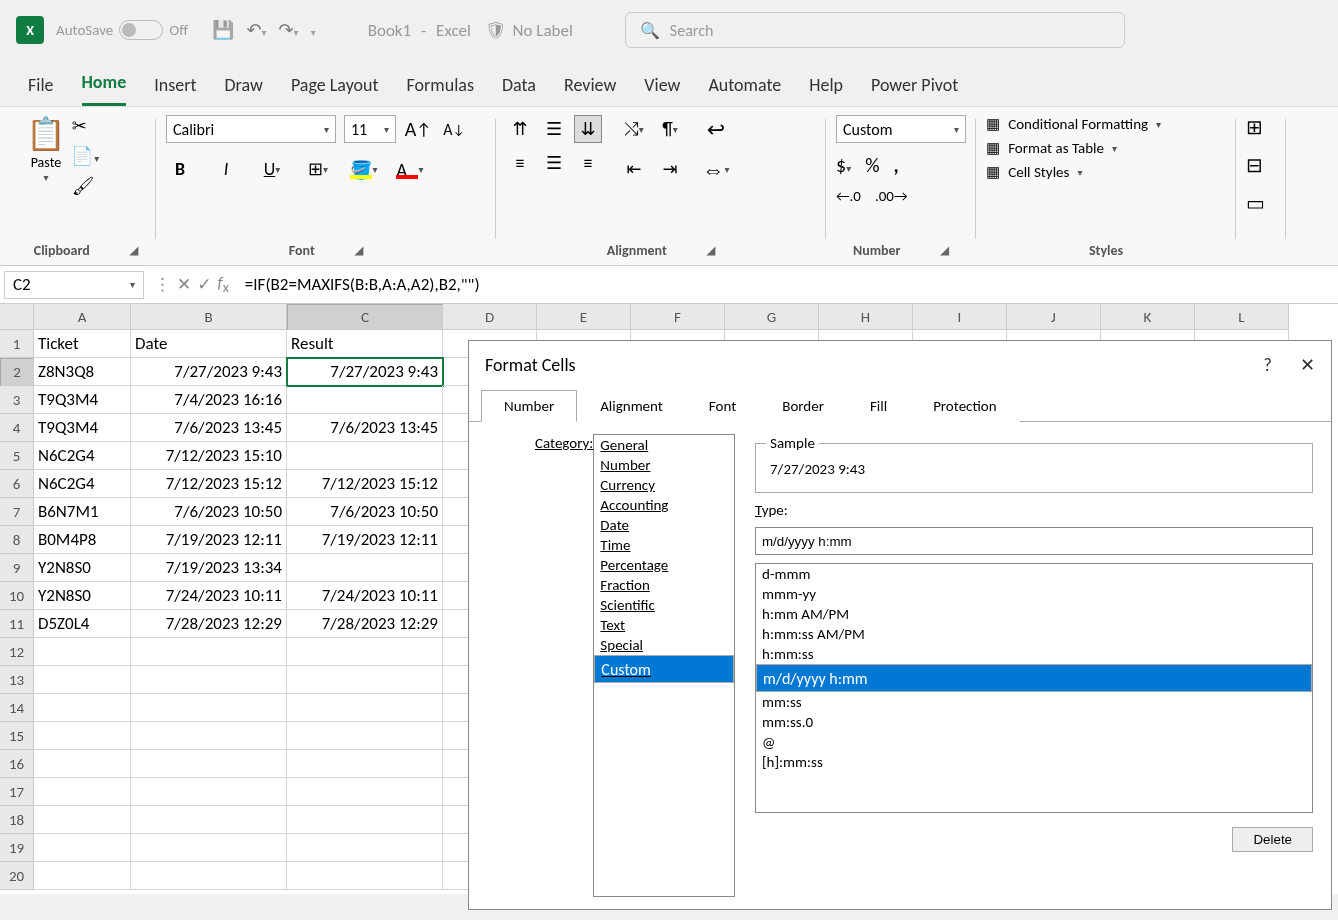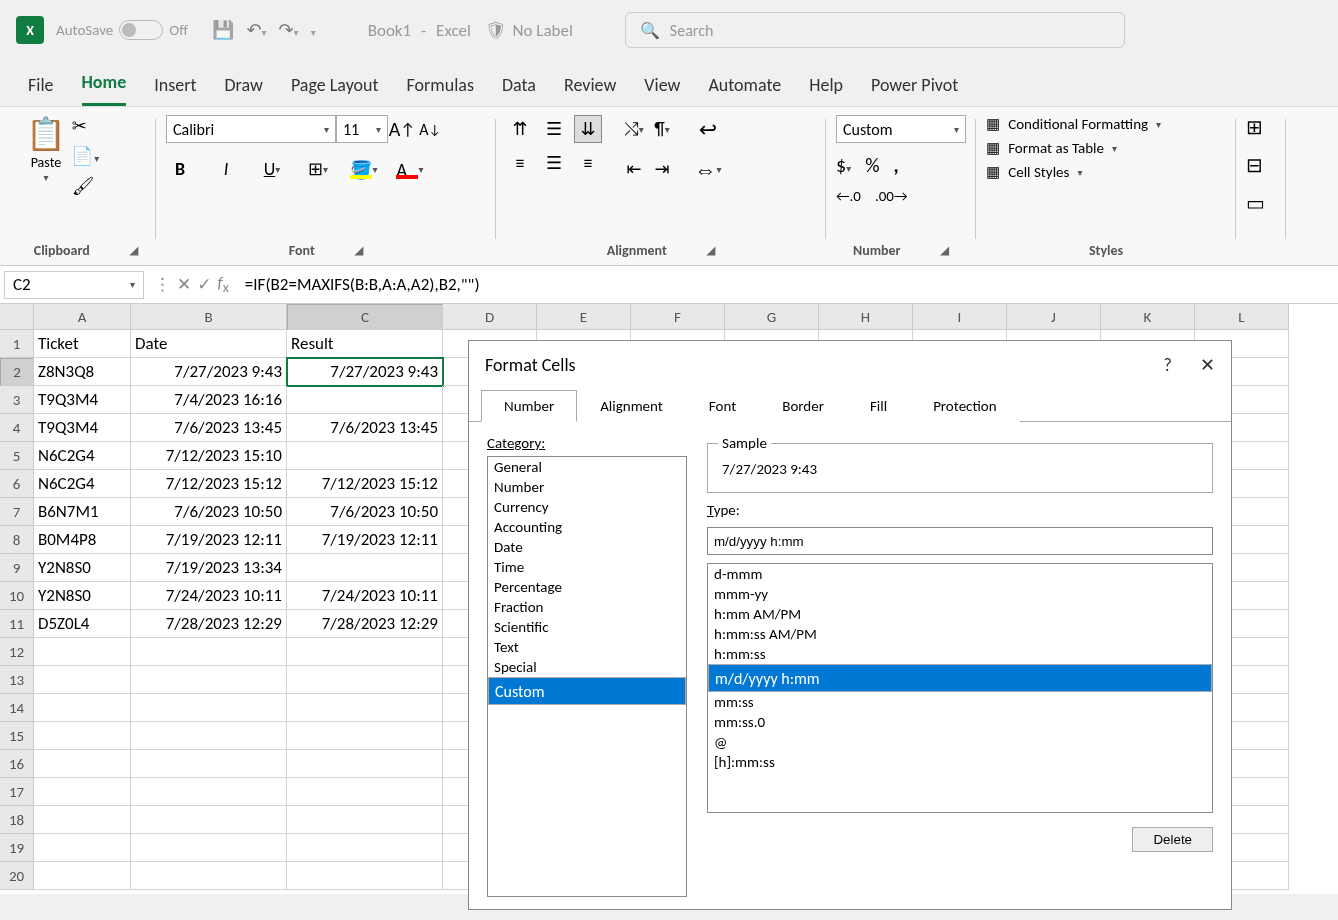--- a/index.html
+++ b/index.html
@@ -17,21 +17,21 @@
 .menubar .menu-item { padding-bottom: 10px; cursor: pointer; color: #333; }
 .menubar .menu-item.active { color: #107c41; border-bottom: 3px solid #107c41; font-weight: 600; }
 .ribbon { height: 160px; background: #f8f8f8; border-top: 1px solid #ddd; border-bottom: 1px solid #ccc; display: flex; padding: 8px 16px 4px; }
 .ribbon-group { border-right: 0px solid #ddd; padding: 0 10px; display: flex; flex-direction: column; justify-content: space-between; position: relative; }
 .ribbon-group-label { text-align: center; font-size: 14px; color: #555; height: 22px; display: flex; justify-content: center; align-items: center; gap: 40px; font-weight: bold; }
 .ribbon-group::after { content: ""; position: absolute; right: 0; top: 4px; bottom: 22px; width: 1px; background: #ccc; }
 .ribbon-body { flex: 1; display: flex; align-items: flex-start; gap: 6px; }
 .paste-big { display: flex; flex-direction: column; align-items: center; font-size: 14px; }
 .clip-icons { display: flex; flex-direction: column; gap: 8px; font-size: 18px; }
 .font-col { display: flex; flex-direction: column; gap: 12px; }
-.font-row { display: flex; gap: 0; align-items: center; }
+.font-row { display: flex; gap: 8px; align-items: center; }
 .sel { border: 1px solid #aaa; background: white; height: 28px; padding: 0 6px; display: flex; align-items: center; justify-content: space-between; font-size: 16px; }
 .sel.fontname { width: 170px; }
 .sel.fontsize { width: 52px; }
 .icon-btn { width: 28px; height: 28px; display: flex; align-items: center; justify-content: center; font-size: 18px; }
 .align-grid { display: grid; grid-template-columns: repeat(3, 28px); gap: 6px; }
 .num-col { display:flex; flex-direction:column; gap:10px;}
 .styles-col { display:flex; flex-direction:column; gap:6px; font-size:15px; }
 .styles-col .srow { display:flex; align-items:center; gap:8px; }
 .dlg-launcher { font-size:11px; color:#666; }
 .formula-bar { height: 38px; background: white; border-bottom: 1px solid #ccc; display: flex; align-items: center; }
@@ -46,30 +46,30 @@
 .corner { width:34px; height:26px; background:#e8e8e8; border-right:1px solid #ccc; border-bottom:1px solid #ccc; }
 .col-headers { display: flex; height: 26px; }
 .ch { flex-shrink: 0; height: 26px; }
 .data-area { flex: 1; }
 .data-rows { }
 .drow { display: flex; height: 28px; }
 .cell { border-right: 1px solid #d4d4d4; border-bottom: 1px solid #d4d4d4; height: 28px; padding: 0 4px; font-size: 17px; font-family: Calibri; display: flex; align-items: center; overflow: hidden; white-space: nowrap; }
 .cell.r { justify-content: flex-end; }
 .cell.active { outline: 2px solid #107c41; outline-offset: -1px; }
 .colA{width:97px}.colB{width:156px}.colC{width:156px}.colD{width:94px}.colE{width:94px}.colF{width:94px}.colG{width:94px}.colH{width:94px}.colI{width:94px}.colJ{width:94px}.colK{width:94px}.colL{width:94px}
-.dialog { position: absolute; left: 468px; top: 340px; width: 764px; height: 570px; background: white; border: 1px solid #888; font-size: 15px; display:flex; flex-direction:column; }
+.dialog { position: absolute; left: 468px; top: 340px; width: 864px; height: 570px; background: white; border: 1px solid #888; font-size: 15px; display:flex; flex-direction:column; }
 .dialog-title { height: 48px; display: flex; align-items: center; justify-content: space-between; padding: 0 16px; font-size: 18px; }
 .dialog-close { display:flex; gap:28px; font-size:18px; color:#333; }
 .dialog-tabs { display: flex; gap: 0; padding: 0 12px; border-bottom: 1px solid #aaa; }
 .dtab { padding: 6px 22px; border: 1px solid transparent; border-bottom: none; position: relative; top: 1px; background: white; }
 .dtab.active { border-color: #aaa; border-bottom: 1px solid white; }
 .dialog-body { flex:1; padding: 12px 18px; display:flex; gap:20px; }
-.catcol { width: 200px; display:flex; flex-direction:column; }
+.catcol { width: 200px; display:flex; flex-direction:row;margin-left:48px; }
 .catlabel { text-decoration: underline; margin-bottom:4px; }
-.catlist { border:1px solid #888; flex:1; overflow:auto; position:relative; }
+.catlist { border:1px solid #888; flex:1; overflow:auto; position:relative;text-decoration:underline; }
 .catitem { padding: 1px 6px; cursor:default; }
 .catitem.sel { background:#0078d4; color:white; }
 .rcol { flex:1; display:flex; flex-direction:column; gap:8px; }
 .type-input { border:1px solid #888; height:28px; padding:0 6px; width:100%; }
 .type-list { border:1px solid #888; height:250px; overflow-y:scroll; }
 .titem { padding:1px 6px; }
 .titem.sel { background:#0078d4; color:white; }
 .del-btn { align-self:flex-end; border:1px solid #aaa; background:#eee; padding:4px 20px; margin-top:6px; }
 .chev{font-size:10px;color:#555}
 .underline-a::first-letter{text-decoration:underline}

